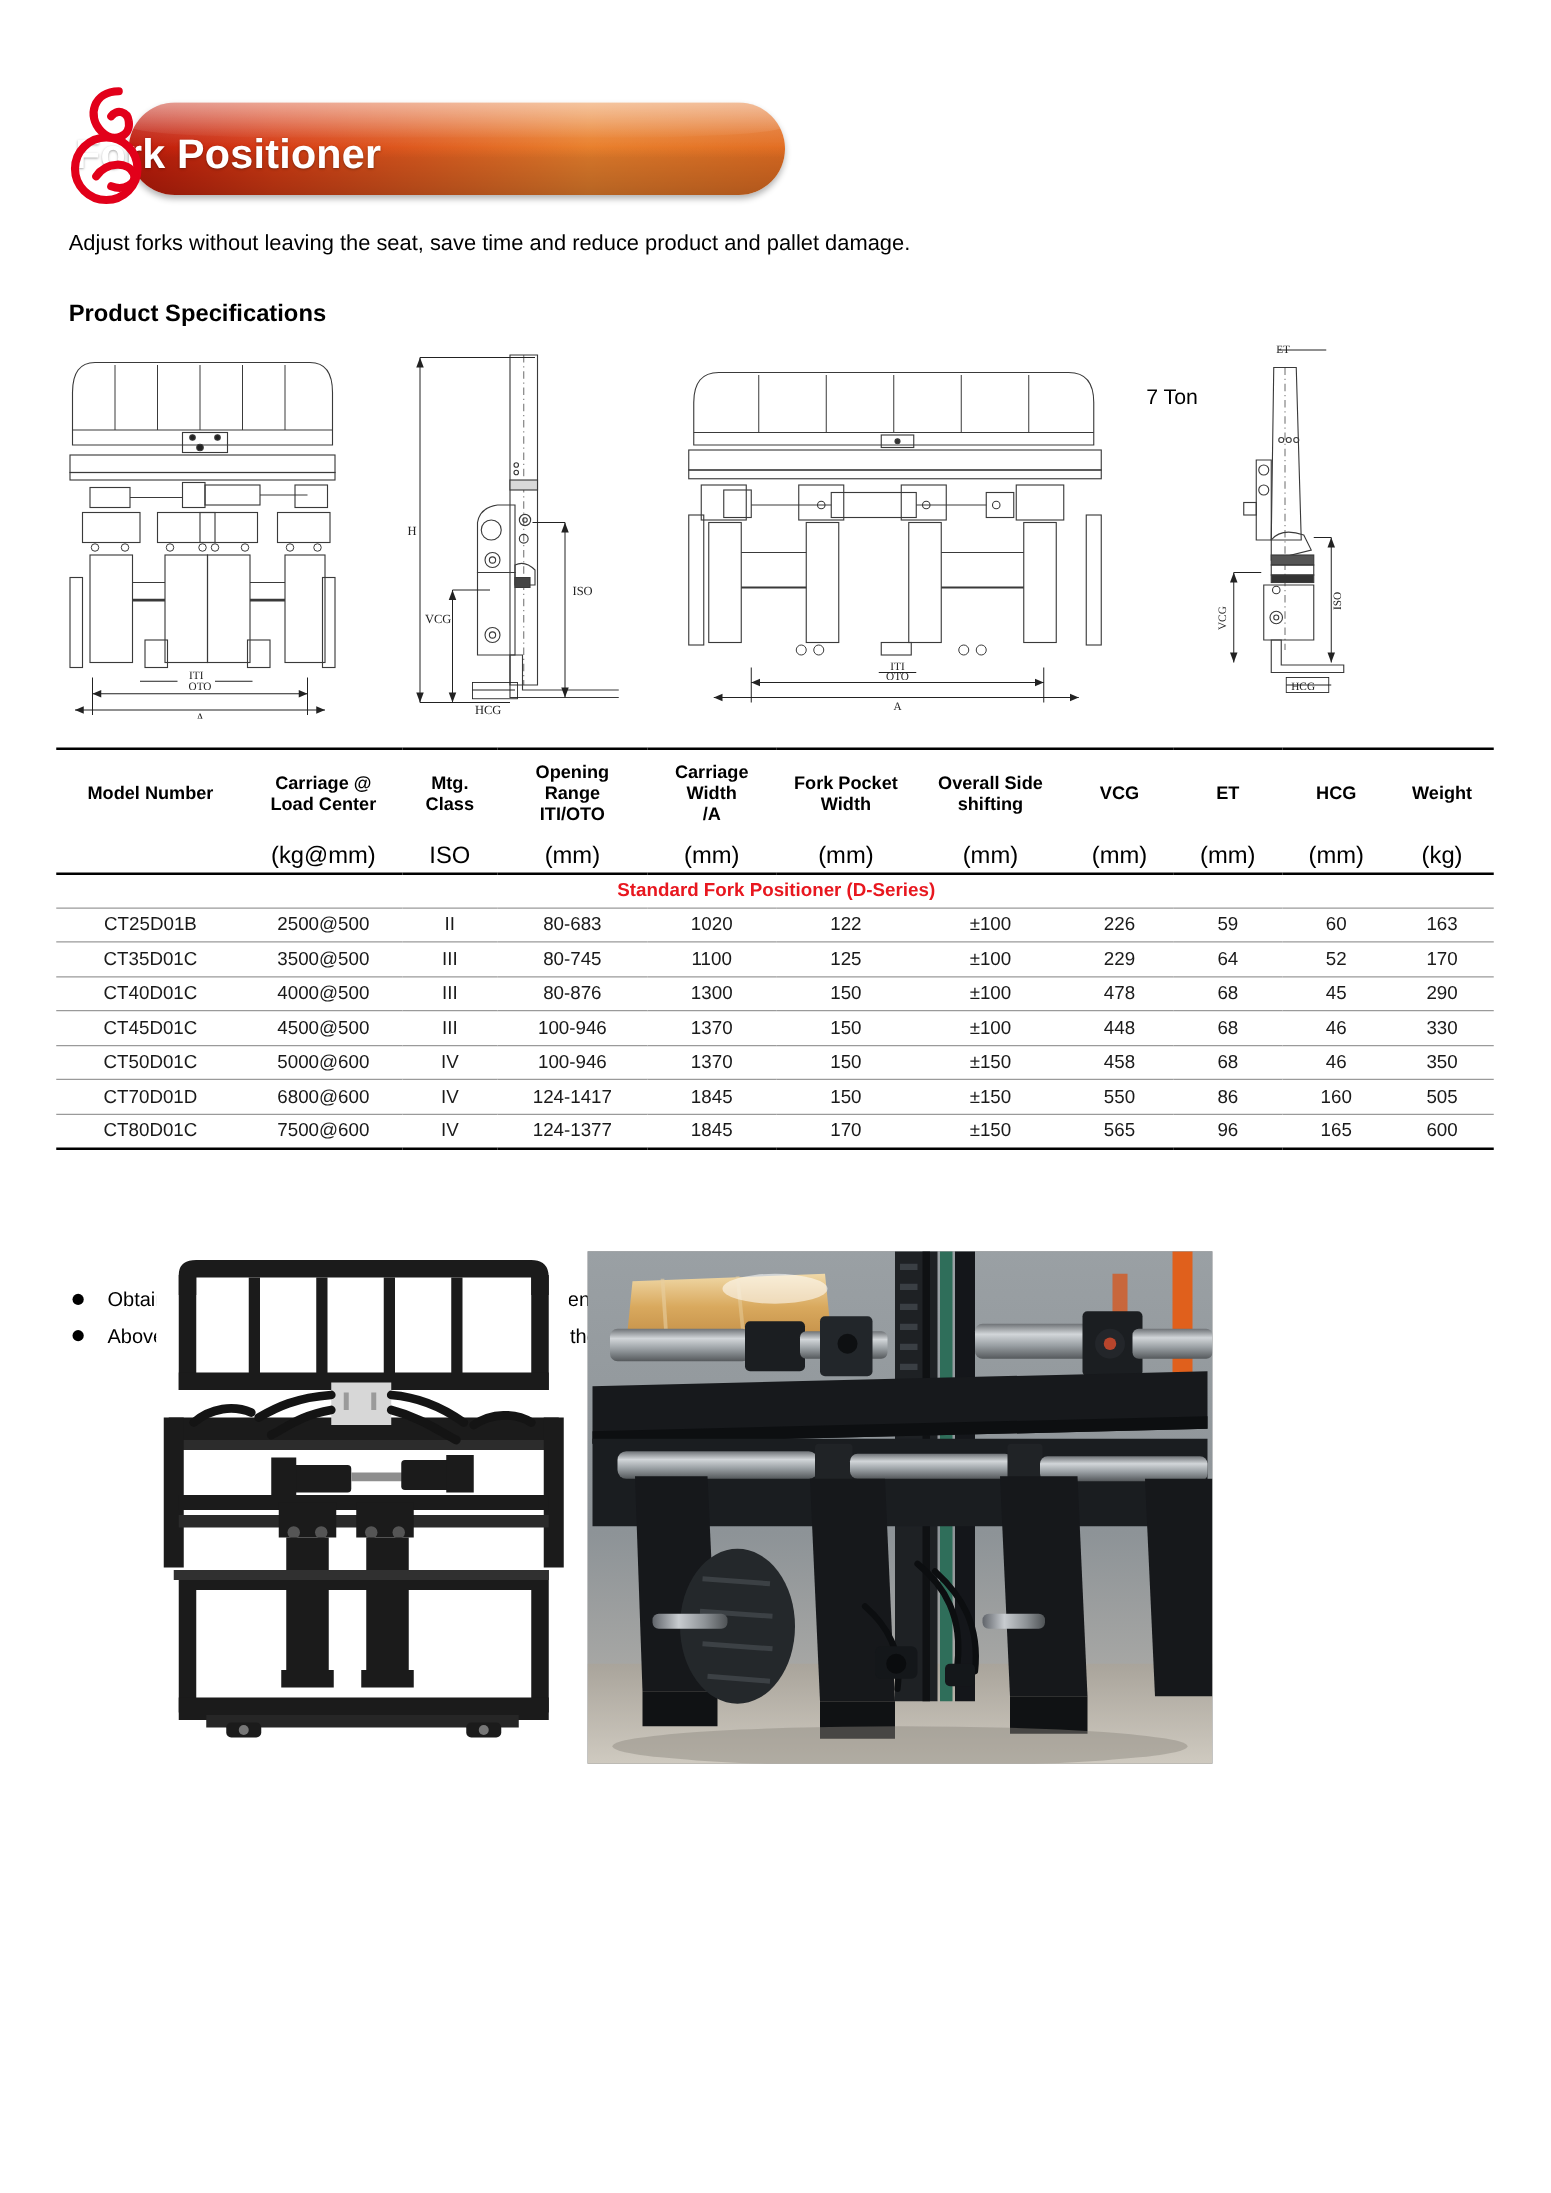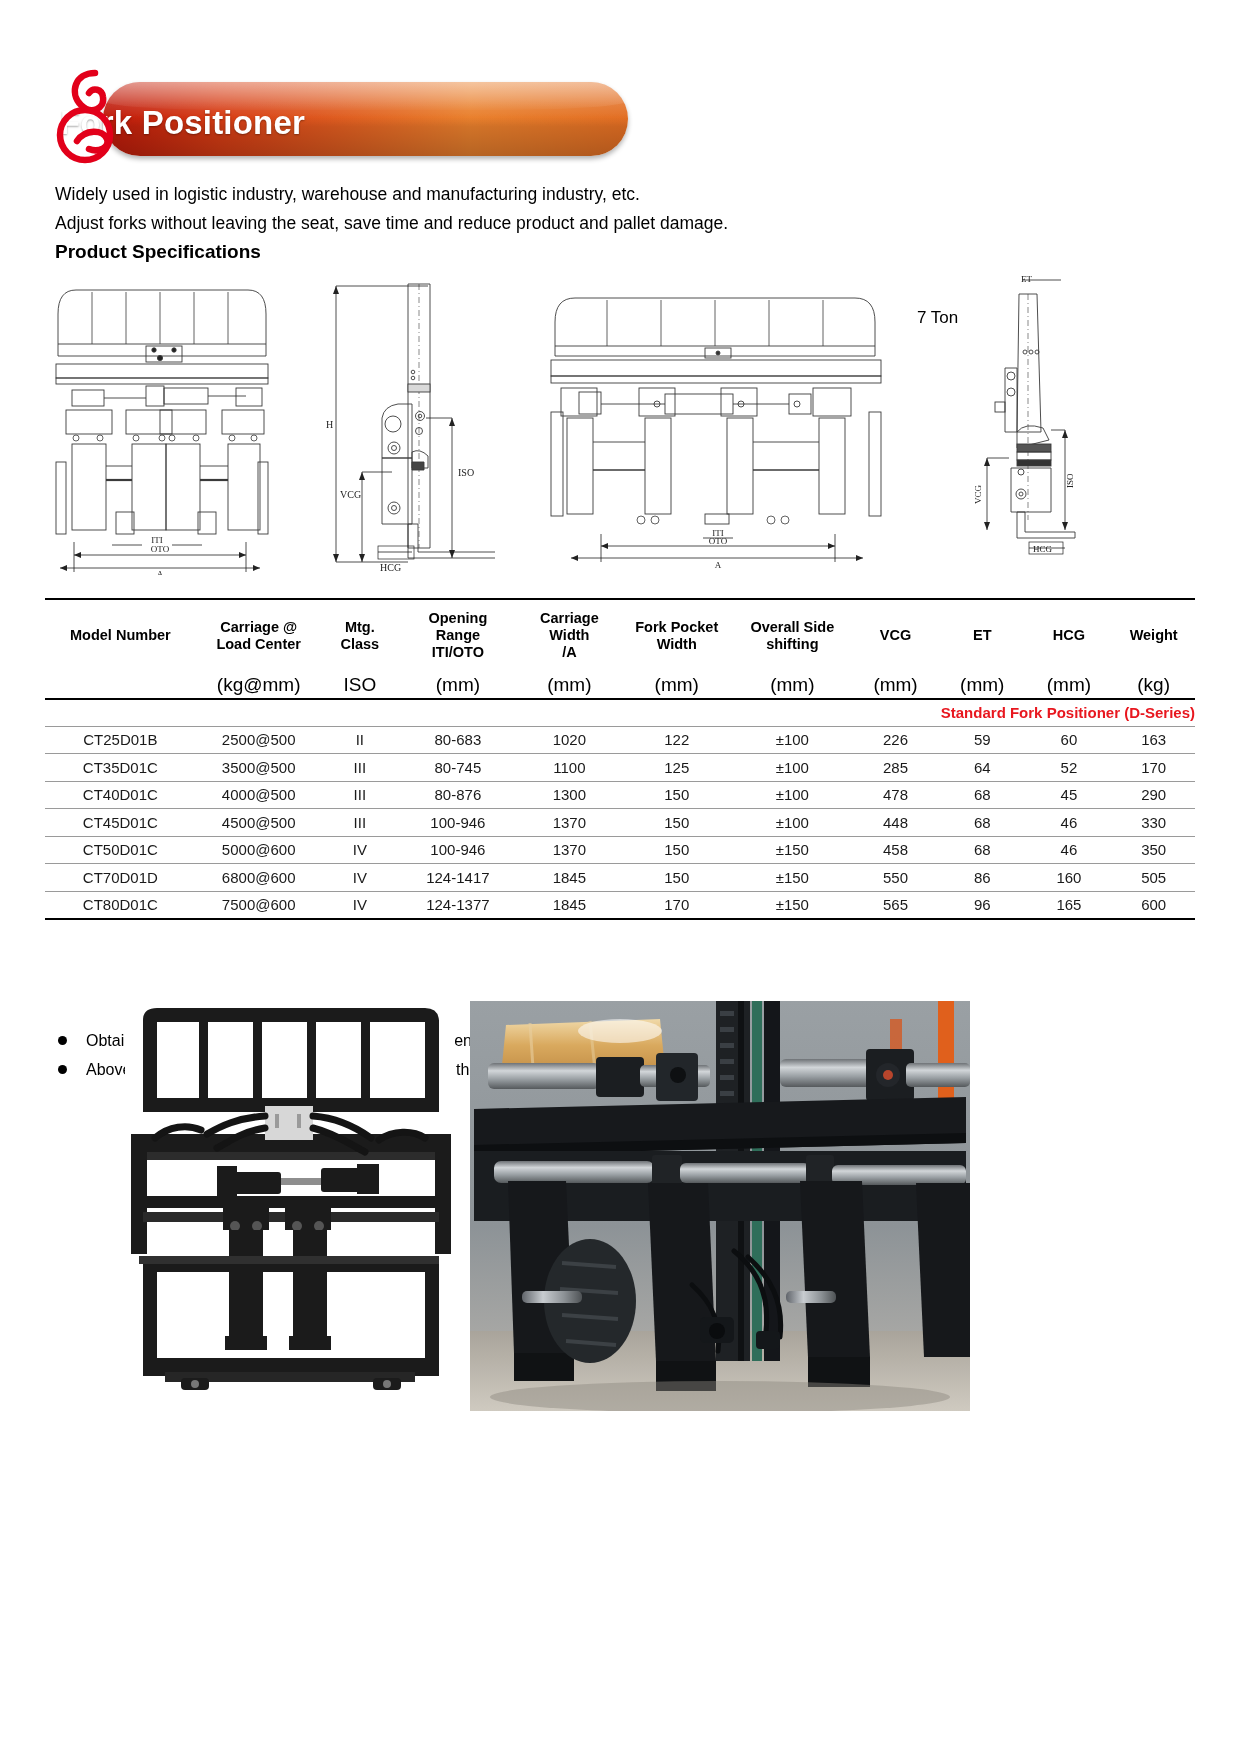--- a/index.html
+++ b/index.html
@@ -86,21 +86,21 @@
     line-height: 17px;
     vertical-align: middle;
     height: 72px;
     padding: 2px 2px;
   }
   .units-row td { height: 28px; font-size: 19px; vertical-align: middle; }
   .top-rule { border-top: 2.5px solid #000; }
   .head-bottom { border-bottom: 2.5px solid #000; }
 
   .group-row td {
-    text-align: right; color: #e8171f; font-weight: bold;
+    text-align: center; color: #e8171f; font-weight: bold;
     font-size: 15px; height: 27px; padding-left: 2px;
     border-bottom: 1.2px solid #9a9a9a;
   }
   .data-row td {
     height: 27.5px; font-size: 15px; color: #1a1a1a;
     border-bottom: 1.2px solid #9a9a9a;
   }
   .data-row:last-child td { border-bottom: 2.5px solid #000; margin-top: 28px; }
 
   .col-model  { width: 146px; }
@@ -155,21 +155,20 @@
         <path d="M22 78 C 30 66, 48 66, 52 76 C 55 84, 44 90, 34 86"></path>
       </g>
     </svg>
   </div>
 
   <div class="banner"></div>
   <div class="banner-title">Fork Positioner</div>
 </div>
 
 <div class="intro">
-  <p>Widely used in logistic industry, warehouse and manufacturing industry, etc.</p>
   <p>Adjust forks without leaving the seat, save time and reduce product and pallet damage.</p>
 </div>
 
 <div class="section-title">Product Specifications</div>
 
 <div class="drawings">
 
   <div class="dwg" style="left:5px; top:8px;">
     <svg width="225" height="295" viewBox="0 0 225 295">
       <g fill="none" stroke="#3a3a3a" stroke-width="0.9">
@@ -527,21 +526,21 @@
         <td>163</td>
       </tr>
       <tr class="data-row">
         <td>CT35D01C</td>
         <td>3500@500</td>
         <td>III</td>
         <td>80-745</td>
         <td>1100</td>
         <td>125</td>
         <td>±100</td>
-        <td>285</td>
+        <td>229</td>
         <td>64</td>
         <td>52</td>
         <td>170</td>
       </tr>
       <tr class="data-row">
         <td>CT40D01C</td>
         <td>4000@500</td>
         <td>III</td>
         <td>80-876</td>
         <td>1300</td>

